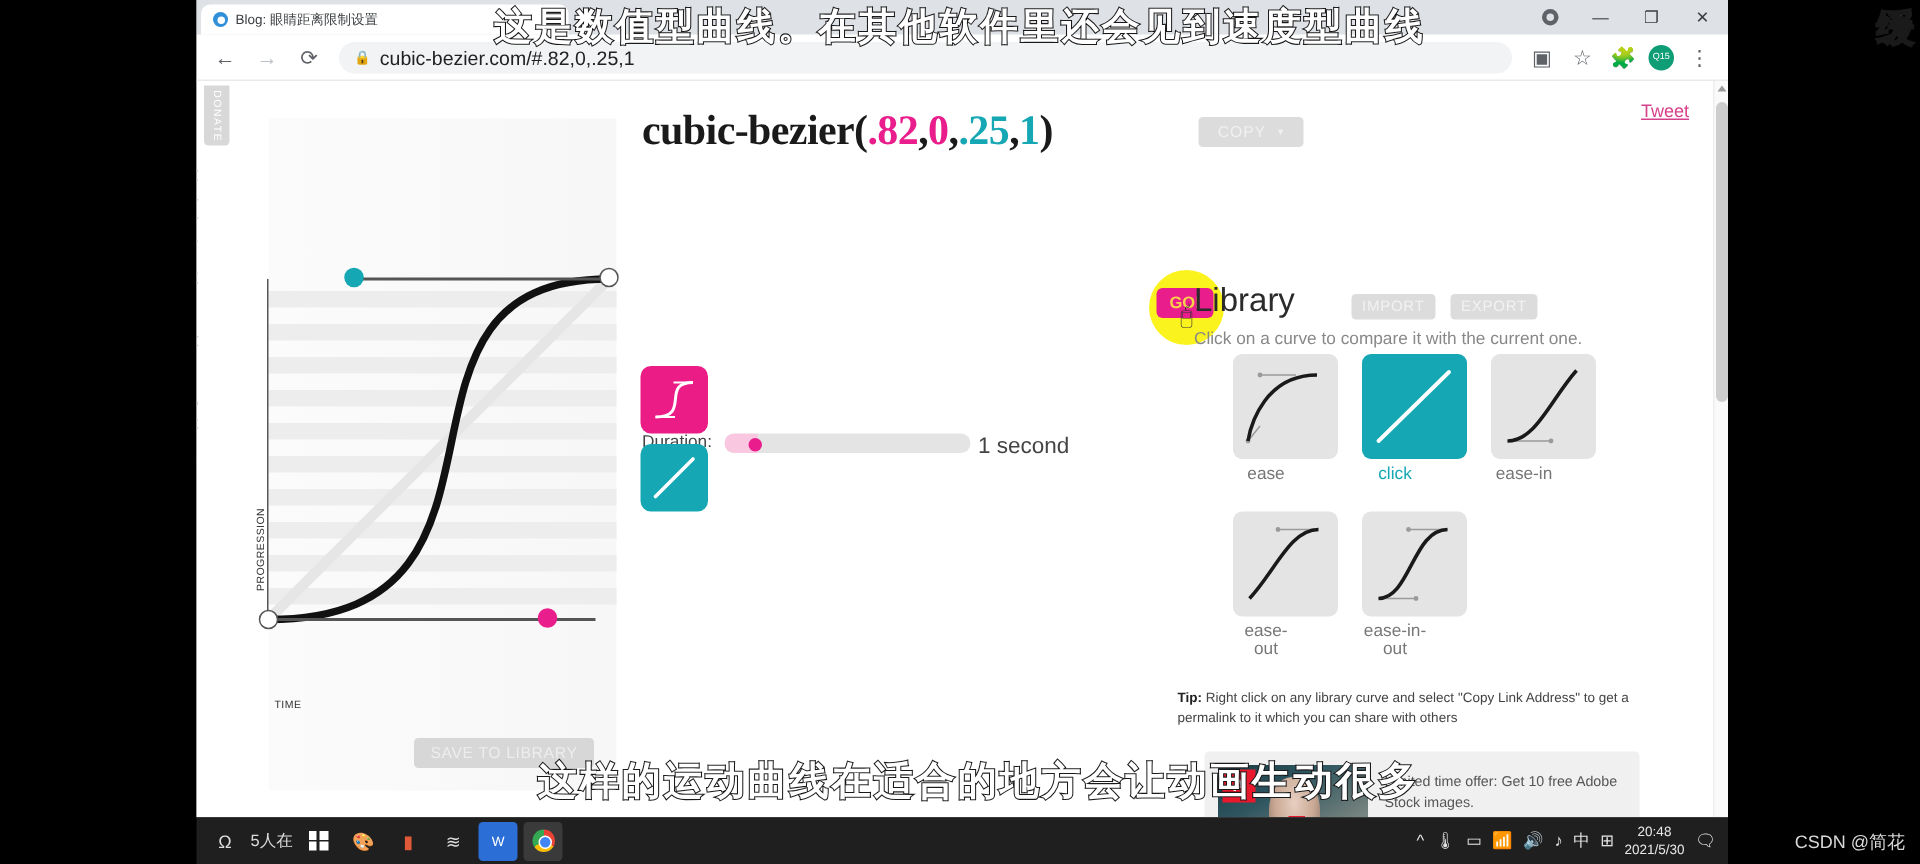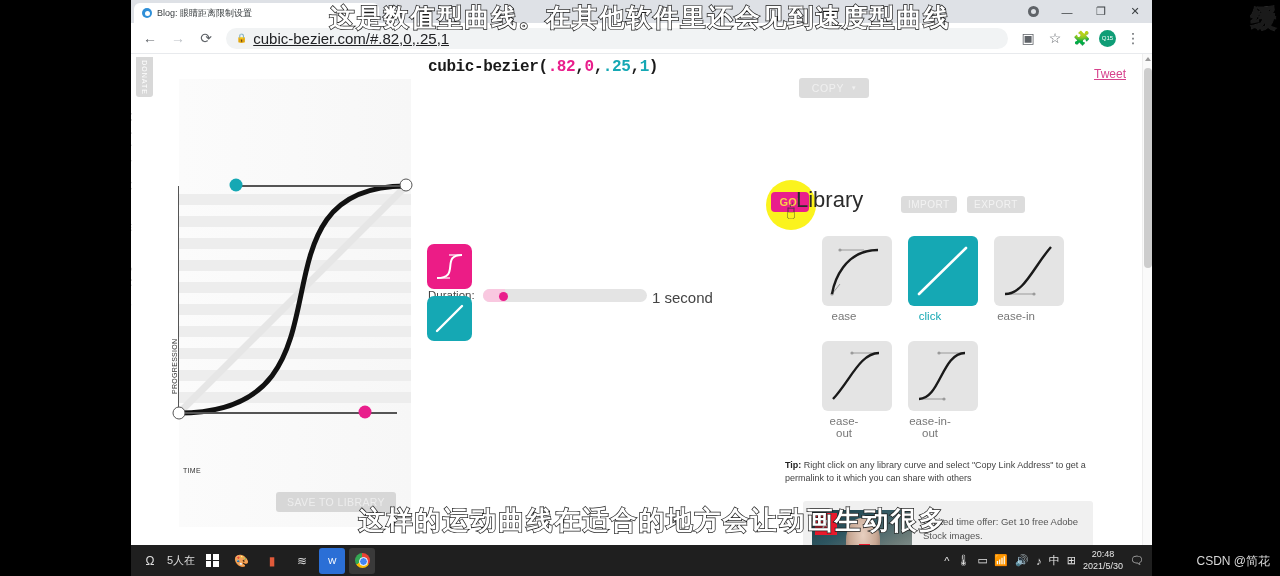--- a/index.html
+++ b/index.html
@@ -58,21 +58,21 @@
     width: 26px; height: 26px; display: flex; align-items: center;
     justify-content: center; color: #5f6368; font-size: 14px; border-radius: 50%;
   }
   .tb-icon.dim { color: #bdc1c6; }
   .omnibox {
     flex: 1; height: 21px; background: #f1f3f4; border-radius: 11px;
     display: flex; align-items: center; padding: 0 10px; gap: 6px;
     margin: 0 5px; min-width: 0;
   }
   .omnibox .lock { font-size: 9px; color: #5f6368; }
-  .omnibox .url { font-size: 15px; color: #202124; white-space: nowrap; overflow: hidden; text-decoration: underline; }
+  .omnibox .url { font-size: 13px; color: #202124; white-space: nowrap; overflow: hidden; }
   .tb-right { display: flex; align-items: center; gap: 1px; }
   .avatar-green {
     width: 17px; height: 17px; border-radius: 50%; background: #0f9d76;
     color: #fff; font-size: 6px; display: flex; align-items: center;
     justify-content: center; margin: 0 3px;
   }
 
   
   .page {
     position: relative; height: 491px; background: #fff; overflow: hidden;
@@ -140,22 +140,22 @@
   }
   .save-lib-btn {
     position: absolute; left: 145px; top: 438px; width: 120px; height: 20px;
     background: #d7d7d7; border-radius: 3px; color: #ededed;
     font-size: 10.5px; letter-spacing: .4px;
     display: flex; align-items: center; justify-content: center;
   }
 
   
   .formula {
-    position: absolute; left: 297px; top: 4px;
-    font-family: Liberation Mono, monospace; font-size: 16px;
+    position: absolute; left: 297px; top: 18px;
+    font-family: Liberation Serif, serif; font-size: 28px;
     font-weight: bold; color: #1a1a1a; letter-spacing: -.4px;
   }
   .formula .pink { color: #e91e8c; }
   .formula .teal { color: #15a8b4; }
   .copy-btn {
     position: absolute; left: 668px; top: 24px; width: 70px; height: 20px;
     background: #dcdcdc; border-radius: 3px; color: #f0f0f0;
     font-size: 10.5px; letter-spacing: .6px;
     display: flex; align-items: center; justify-content: center; gap: 8px;
   }
@@ -413,20 +413,21 @@
       </div>
       <div class="swatch teal">
         <svg width="45" height="45" viewBox="0 0 45 45">
           <line x1="10" y1="35" x2="35" y2="10" stroke="#fff" stroke-width="2.4" stroke-linecap="round"></line>
         </svg>
       </div>
 
       <div class="sec-title lib-title">Library</div>
       <div class="lib-btn" style="left:770px; top:142px;">IMPORT</div>
       <div class="lib-btn" style="left:836px; top:142px;">EXPORT</div>
+      <div class="lib-sub">Click on a curve to compare it with the current one.</div>
 
       <div class="lib-grid">
         <div class="lib-cell" style="left:0; top:0;">
           <svg class="lib-thumb" viewBox="0 0 70 70">
             <line x1="10" y1="58" x2="18" y2="48" stroke="#9a9a9a" stroke-width="1"></line>
             <circle cx="10" cy="58" r="1.6" fill="#9a9a9a"></circle>
             <line x1="18" y1="14" x2="42" y2="14" stroke="#9a9a9a" stroke-width="1"></line>
             <circle cx="18" cy="14" r="1.6" fill="#9a9a9a"></circle>
             <path d="M 10 58 C 12 46, 22 14, 56 14" fill="none" stroke="#1a1a1a" stroke-width="2.4"></path>
           </svg>

